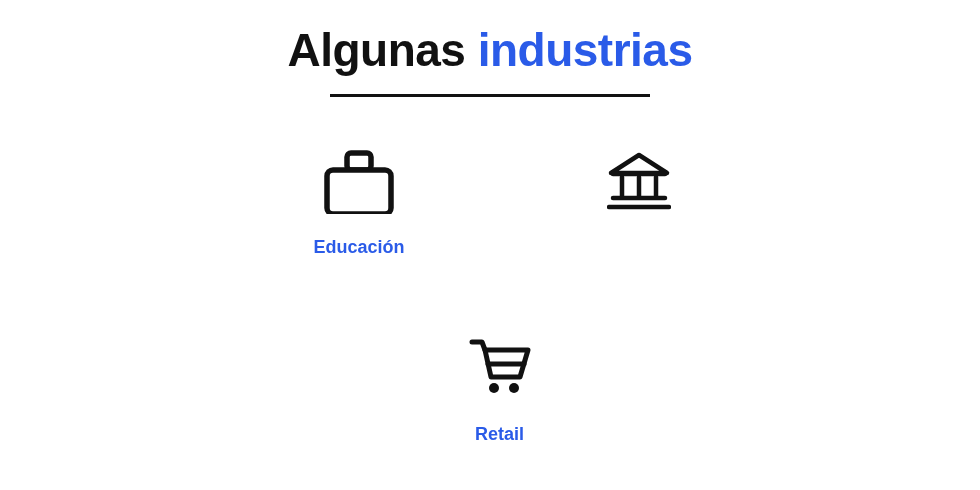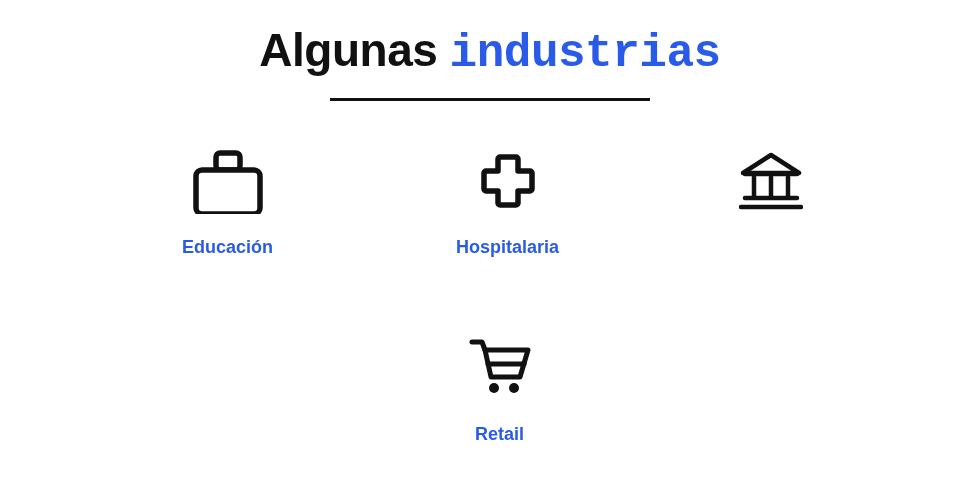--- a/index.html
+++ b/index.html
@@ -31,21 +31,20 @@
   .title {
     font-size: 46px;
     font-weight: bold;
     letter-spacing: -0.5px;
     line-height: 56px;
     color: #111111;
     white-space: nowrap;
   }
   .title .accent {
     color: #2a5be8;
-    font-family: Liberation Mono, monospace;
   }
   .title-rule {
     margin: 16px auto 0 auto;
     width: 320px;
     height: 3px;
     background: #111111;
   }
 
   
   .row {
@@ -105,28 +104,20 @@
     <div class="cell cell-0">
       <div class="icon-box">
         <svg width="74" height="66" viewBox="0 0 74 66" fill="none" stroke="#111111" stroke-width="5.5" stroke-linejoin="round" stroke-linecap="round">
           <rect x="25" y="5" width="24" height="17" rx="4"></rect>
           <rect x="5" y="22" width="64" height="44" rx="6" fill="#ffffff"></rect>
         </svg>
       </div>
       <div class="cell-label">Educación</div>
     </div>
 
-    <div class="cell cell-1">
-      <div class="icon-box">
-        <svg width="56" height="56" viewBox="0 0 56 56" fill="none" stroke="#111111" stroke-width="5.5" stroke-linejoin="round" stroke-linecap="round">
-          <path d="M20 4 H36 A2 2 0 0 1 38 6 V18 H50 A2 2 0 0 1 52 20 V36 A2 2 0 0 1 50 38 H38 V50 A2 2 0 0 1 36 52 H20 A2 2 0 0 1 18 50 V38 H6 A2 2 0 0 1 4 36 V20 A2 2 0 0 1 6 18 H18 V6 A2 2 0 0 1 20 4 Z"></path>
-        </svg>
-      </div>
-      <div class="cell-label">Hospitalaria</div>
-    </div>
 
     <div class="cell cell-2">
       <div class="icon-box">
         <svg width="64" height="62" viewBox="0 0 64 62" fill="none" stroke="#111111" stroke-width="4.5" stroke-linejoin="round" stroke-linecap="round">
           <path d="M4 23 L32 5 L60 23 Z"></path>
           <line x1="6" y1="24" x2="58" y2="24"></line>
           <line x1="15" y1="27" x2="15" y2="47"></line>
           <line x1="32" y1="27" x2="32" y2="47"></line>
           <line x1="49" y1="27" x2="49" y2="47"></line>
           <line x1="6" y1="48" x2="58" y2="48"></line>

